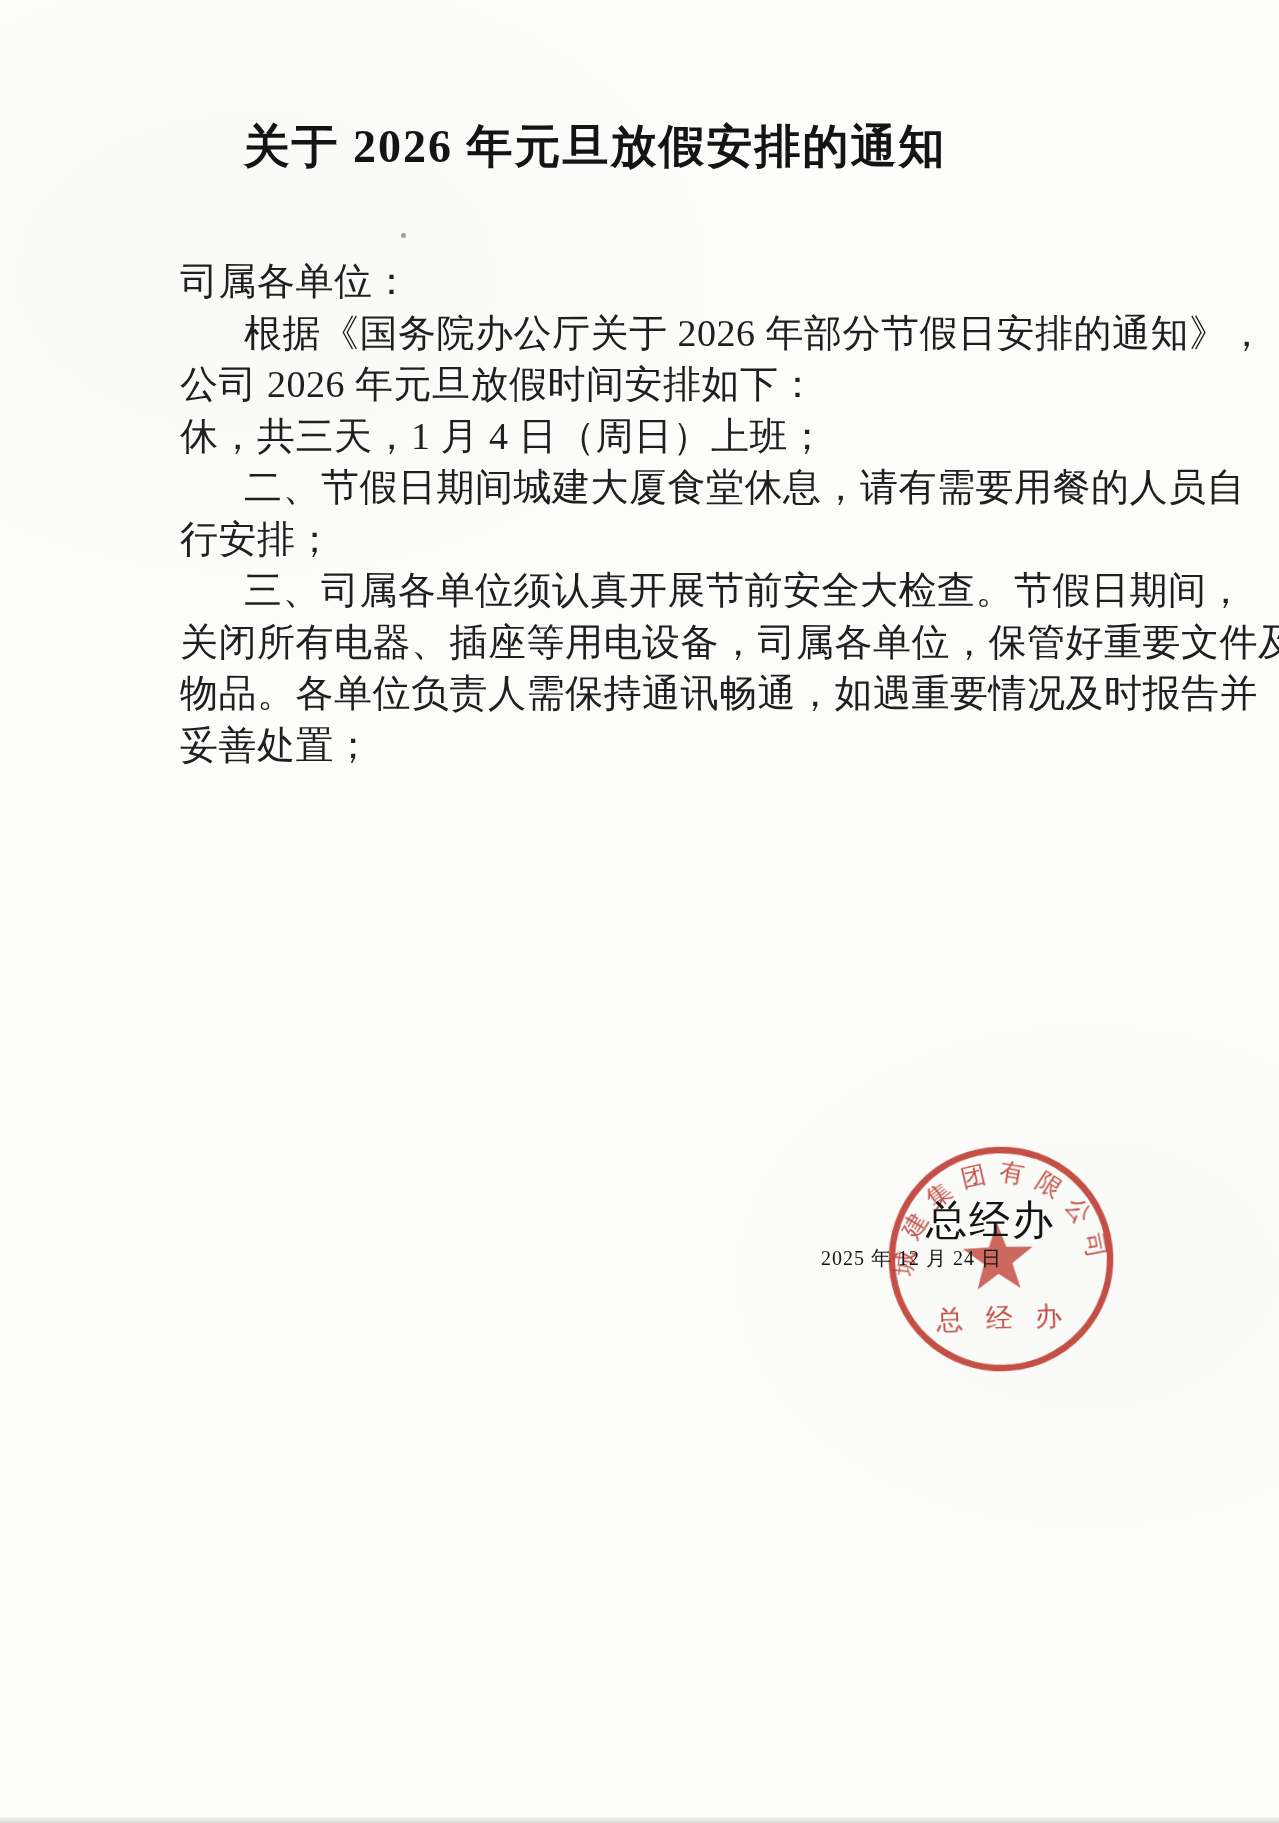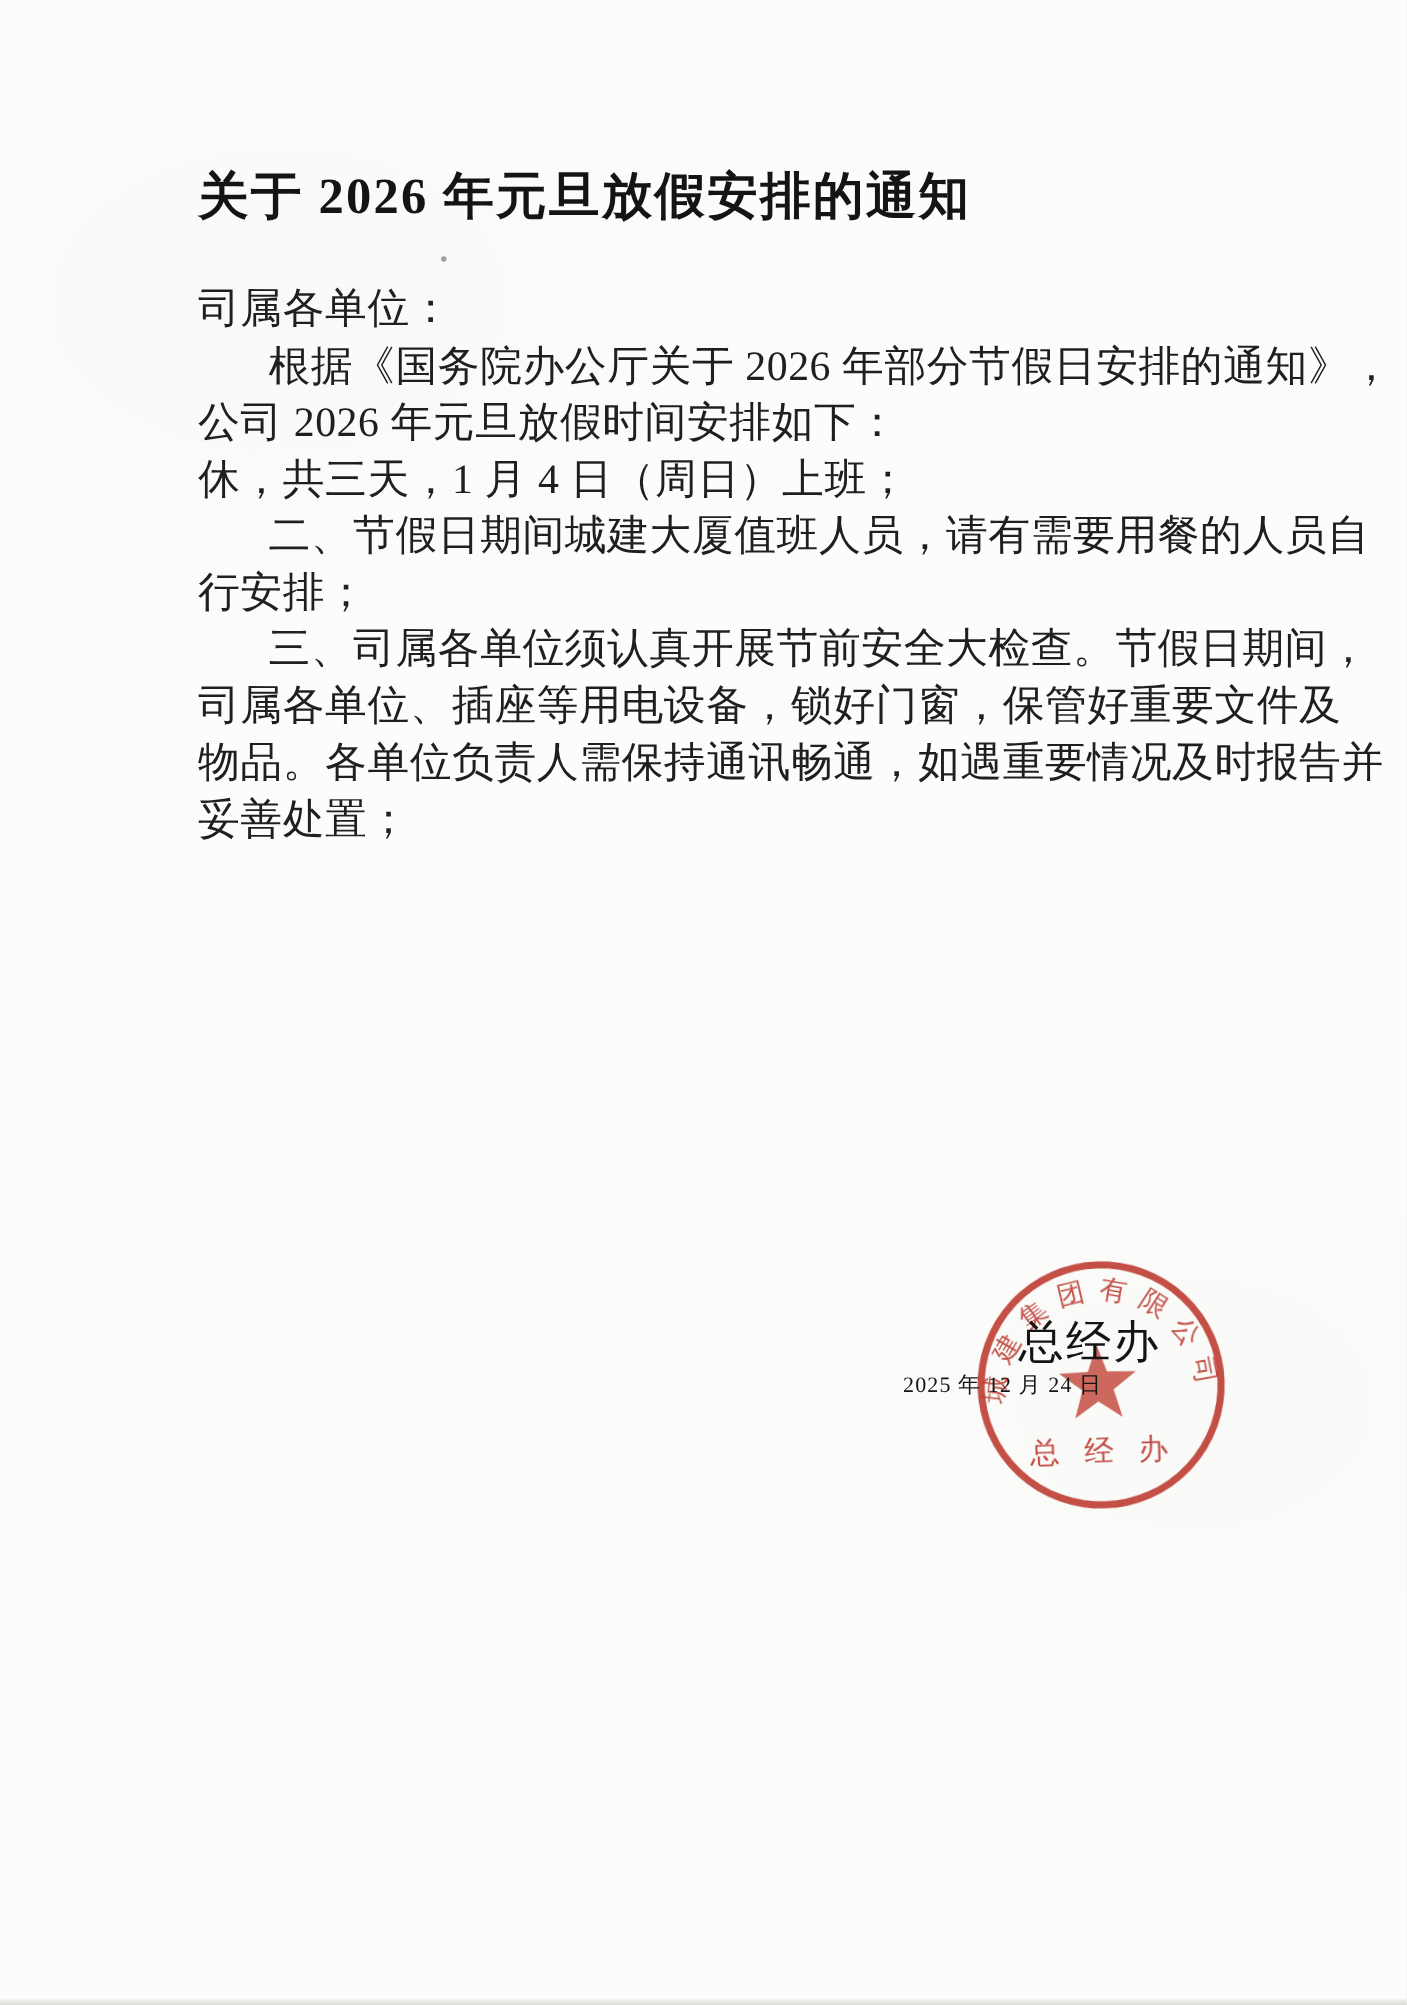--- a/index.html
+++ b/index.html
@@ -9,22 +9,22 @@
     margin:0 auto;
     background:
       radial-gradient(ellipse 900px 600px at 20% 15%, rgba(0,0,0,0.012), transparent 60%),
       radial-gradient(ellipse 700px 500px at 85% 70%, rgba(0,0,0,0.012), transparent 60%),
       #fcfcfa;
     overflow:hidden;
     font-family:"Liberation Serif","DejaVu Serif",serif;
     color:#1d1d1d;
   }
   .title{
-    position:absolute;top:148px;left:180px;width:830px;
-    text-align:left;
+    position:absolute;top:116px;left:180px;width:830px;
+    text-align:center;
     font-size:46px;font-weight:700;color:#141414;
     letter-spacing:2px;
     white-space:nowrap;
   }
   .speck{
     position:absolute;left:401px;top:233px;width:5px;height:5px;
     background:#8a8a88;border-radius:50%;opacity:.8;
   }
   .body{
     position:absolute;top:256px;left:180px;width:834px;
@@ -62,24 +62,24 @@
   <div class="title">关于 2026 年元旦放假安排的通知</div>
 
   <div class="speck"></div>
 
   <div class="body">
 
   <div class="line">司属各单位：</div>
       <div class="line indent">根据《国务院办公厅关于 2026 年部分节假日安排的通知》，</div>
       <div class="line">公司 2026 年元旦放假时间安排如下：</div>
       <div class="line">休，共三天，1 月 4 日（周日）上班；</div>
-      <div class="line indent">二、节假日期间城建大厦值班人员，请有需要用餐的人员自</div>
+      <div class="line indent">二、节假日期间城建大厦食堂休息，请有需要用餐的人员自</div>
       <div class="line">行安排；</div>
       <div class="line indent">三、司属各单位须认真开展节前安全大检查。节假日期间，</div>
-      <div class="line">司属各单位、插座等用电设备，锁好门窗，保管好重要文件及</div>
+      <div class="line">关闭所有电器、插座等用电设备，司属各单位，保管好重要文件及</div>
       <div class="line">物品。各单位负责人需保持通讯畅通，如遇重要情况及时报告并</div>
       <div class="line">妥善处置；</div>
     </div>
 
   <div class="signoff-dept">总经办</div>
   <div class="signoff-date">2025 年 12 月 24 日</div>
 
   <svg class="seal" viewBox="0 0 240 240" xmlns="http://www.w3.org/2000/svg">
     <defs>
       <path id="sealArc" d="M 33,150 A 89,89 0 1 1 207,150" fill="none"></path>

